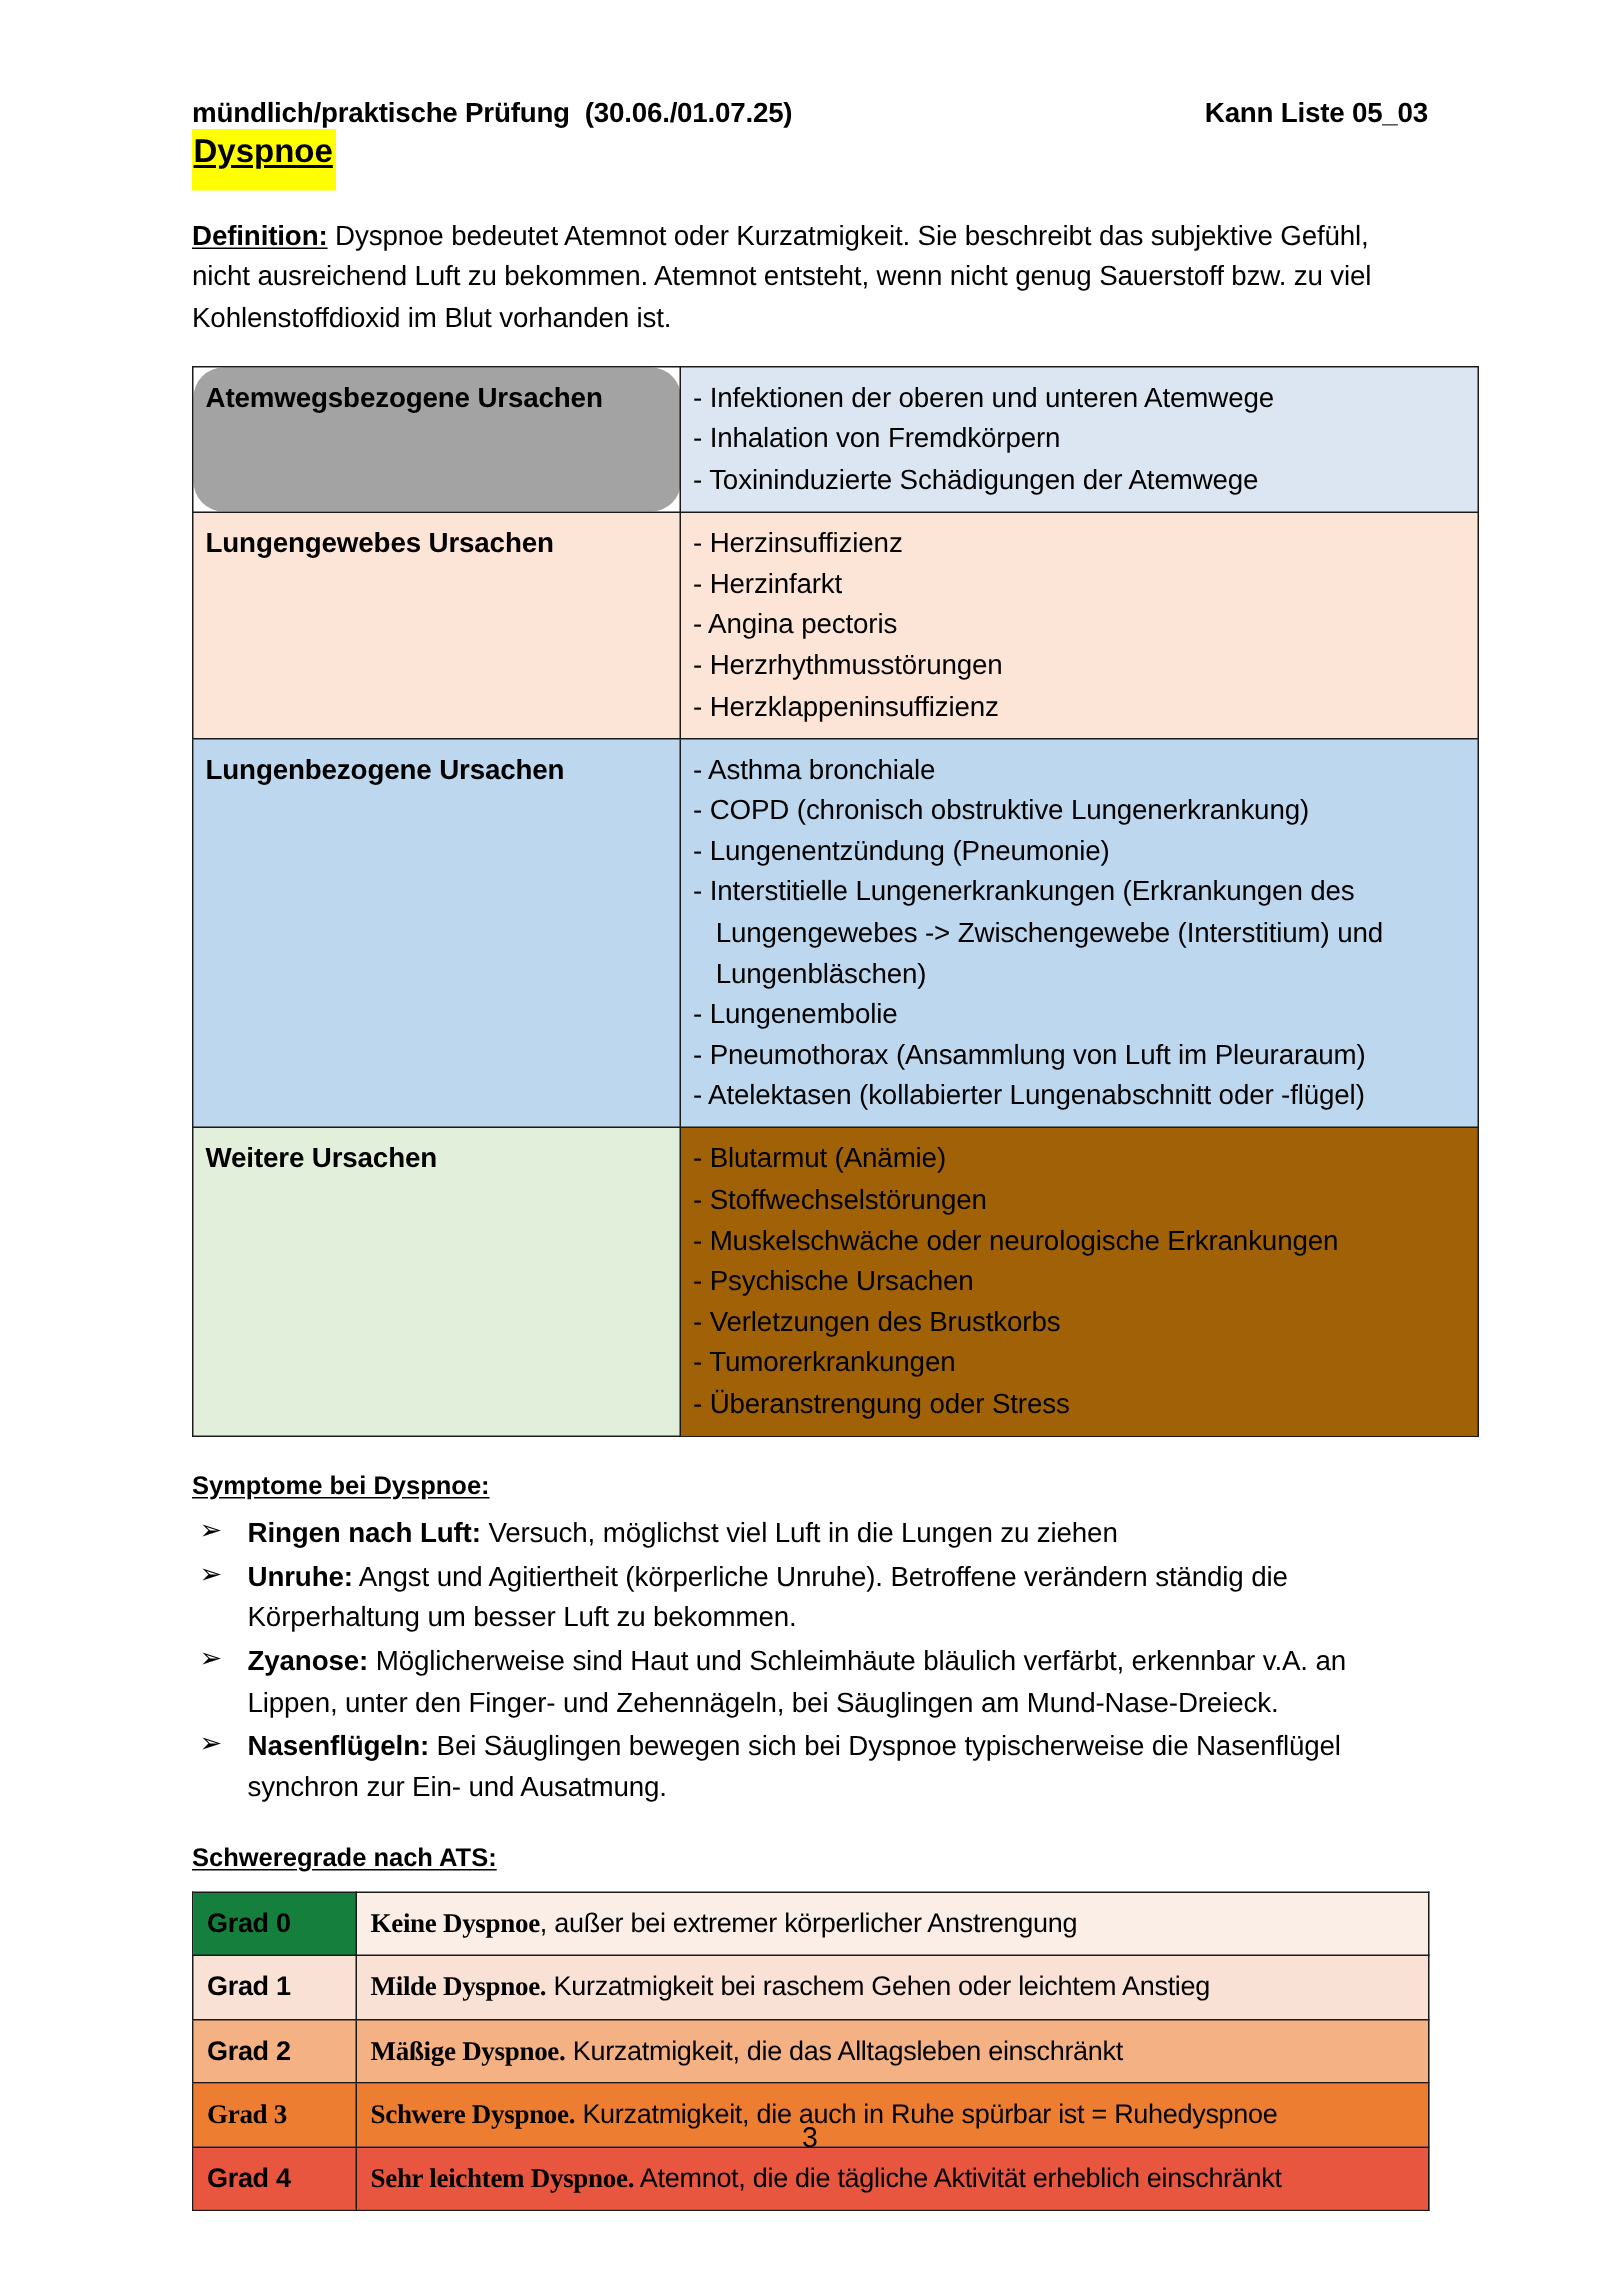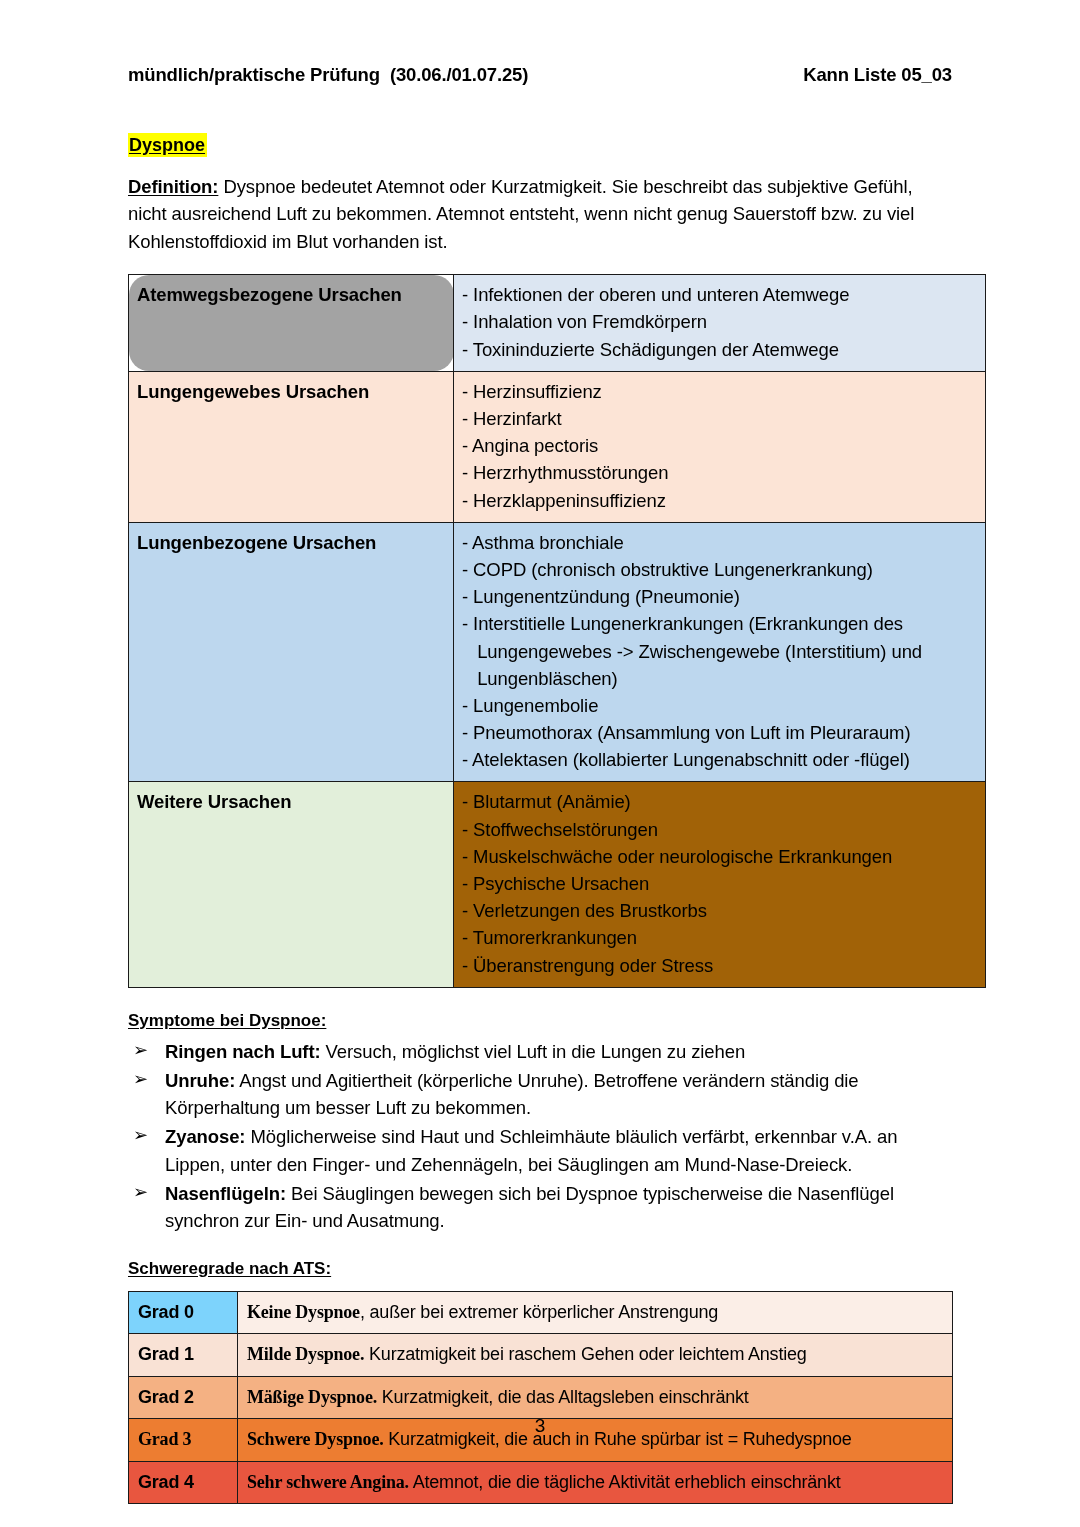--- a/index.html
+++ b/index.html
@@ -35,28 +35,27 @@
     font-weight: bold;
     font-size: 18.5px;
     padding-top: 64px;
     letter-spacing: -0.15px;
   }
   .doc-header .left { white-space: pre; }
   .doc-header .right { padding-right: 1px; }
 
   
   .hl-title {
-    margin-top: 47px;
     display: inline-block;
     background: #ffff00;
     font-weight: bold;
-    font-size: 18px;
+    font-size: 22px;
     text-decoration: underline;
     text-underline-offset: 2px;
-    padding: 1px 2px 0 1px;
+    padding: 1px 2px 12px 1px;
     line-height: 1.25;
   }
 
   
   .definition {
     margin-top: 16px;
     font-size: 18.5px;
     line-height: 1.50;
     letter-spacing: -0.1px;
   }
@@ -239,38 +238,38 @@
       </li>
     </ul>
 
     <div>
       <span class="sub-head">Schweregrade nach ATS:</span>
     </div>
 
     <table class="grades">
       <tbody>
         <tr>
-          <td class="gradelabel" style="background: #7dd3fc;">Grad 0</td>
+          <td class="gradelabel" style="background: #15803d;">Grad 0</td>
           <td class="gradetext" style="background: rgb(251, 238, 231);"><b>Keine Dyspnoe</b><span>, außer bei extremer körperlicher Anstrengung</span></td>
         </tr>
         <tr>
           <td class="gradelabel" style="background: rgb(249, 226, 213);">Grad 1</td>
           <td class="gradetext" style="background: rgb(249, 226, 213);"><b>Milde Dyspnoe.</b><span> Kurzatmigkeit bei raschem Gehen oder leichtem Anstieg</span></td>
         </tr>
         <tr>
           <td class="gradelabel" style="background: rgb(244, 177, 131);">Grad 2</td>
           <td class="gradetext" style="background: rgb(244, 177, 131);"><b>Mäßige Dyspnoe.</b><span> Kurzatmigkeit, die das Alltagsleben einschränkt</span></td>
         </tr>
         <tr>
           <td class="gradelabel" style="background: rgb(237, 125, 49); font-family: Liberation Serif, serif;">Grad 3</td>
           <td class="gradetext" style="background: rgb(237, 125, 49);"><b>Schwere Dyspnoe.</b><span> Kurzatmigkeit, die auch in Ruhe spürbar ist = Ruhedyspnoe</span></td>
         </tr>
         <tr>
           <td class="gradelabel" style="background: rgb(232, 86, 63);">Grad 4</td>
-          <td class="gradetext" style="background: rgb(232, 86, 63);"><b>Sehr schwere Angina.</b><span> Atemnot, die die tägliche Aktivität erheblich einschränkt</span></td>
+          <td class="gradetext" style="background: rgb(232, 86, 63);"><b>Sehr leichtem Dyspnoe.</b><span> Atemnot, die die tägliche Aktivität erheblich einschränkt</span></td>
         </tr>
       </tbody>
     </table>
 
   </div>
 
   <div class="page-number">3</div>
 </div>
 
 </body></html>

